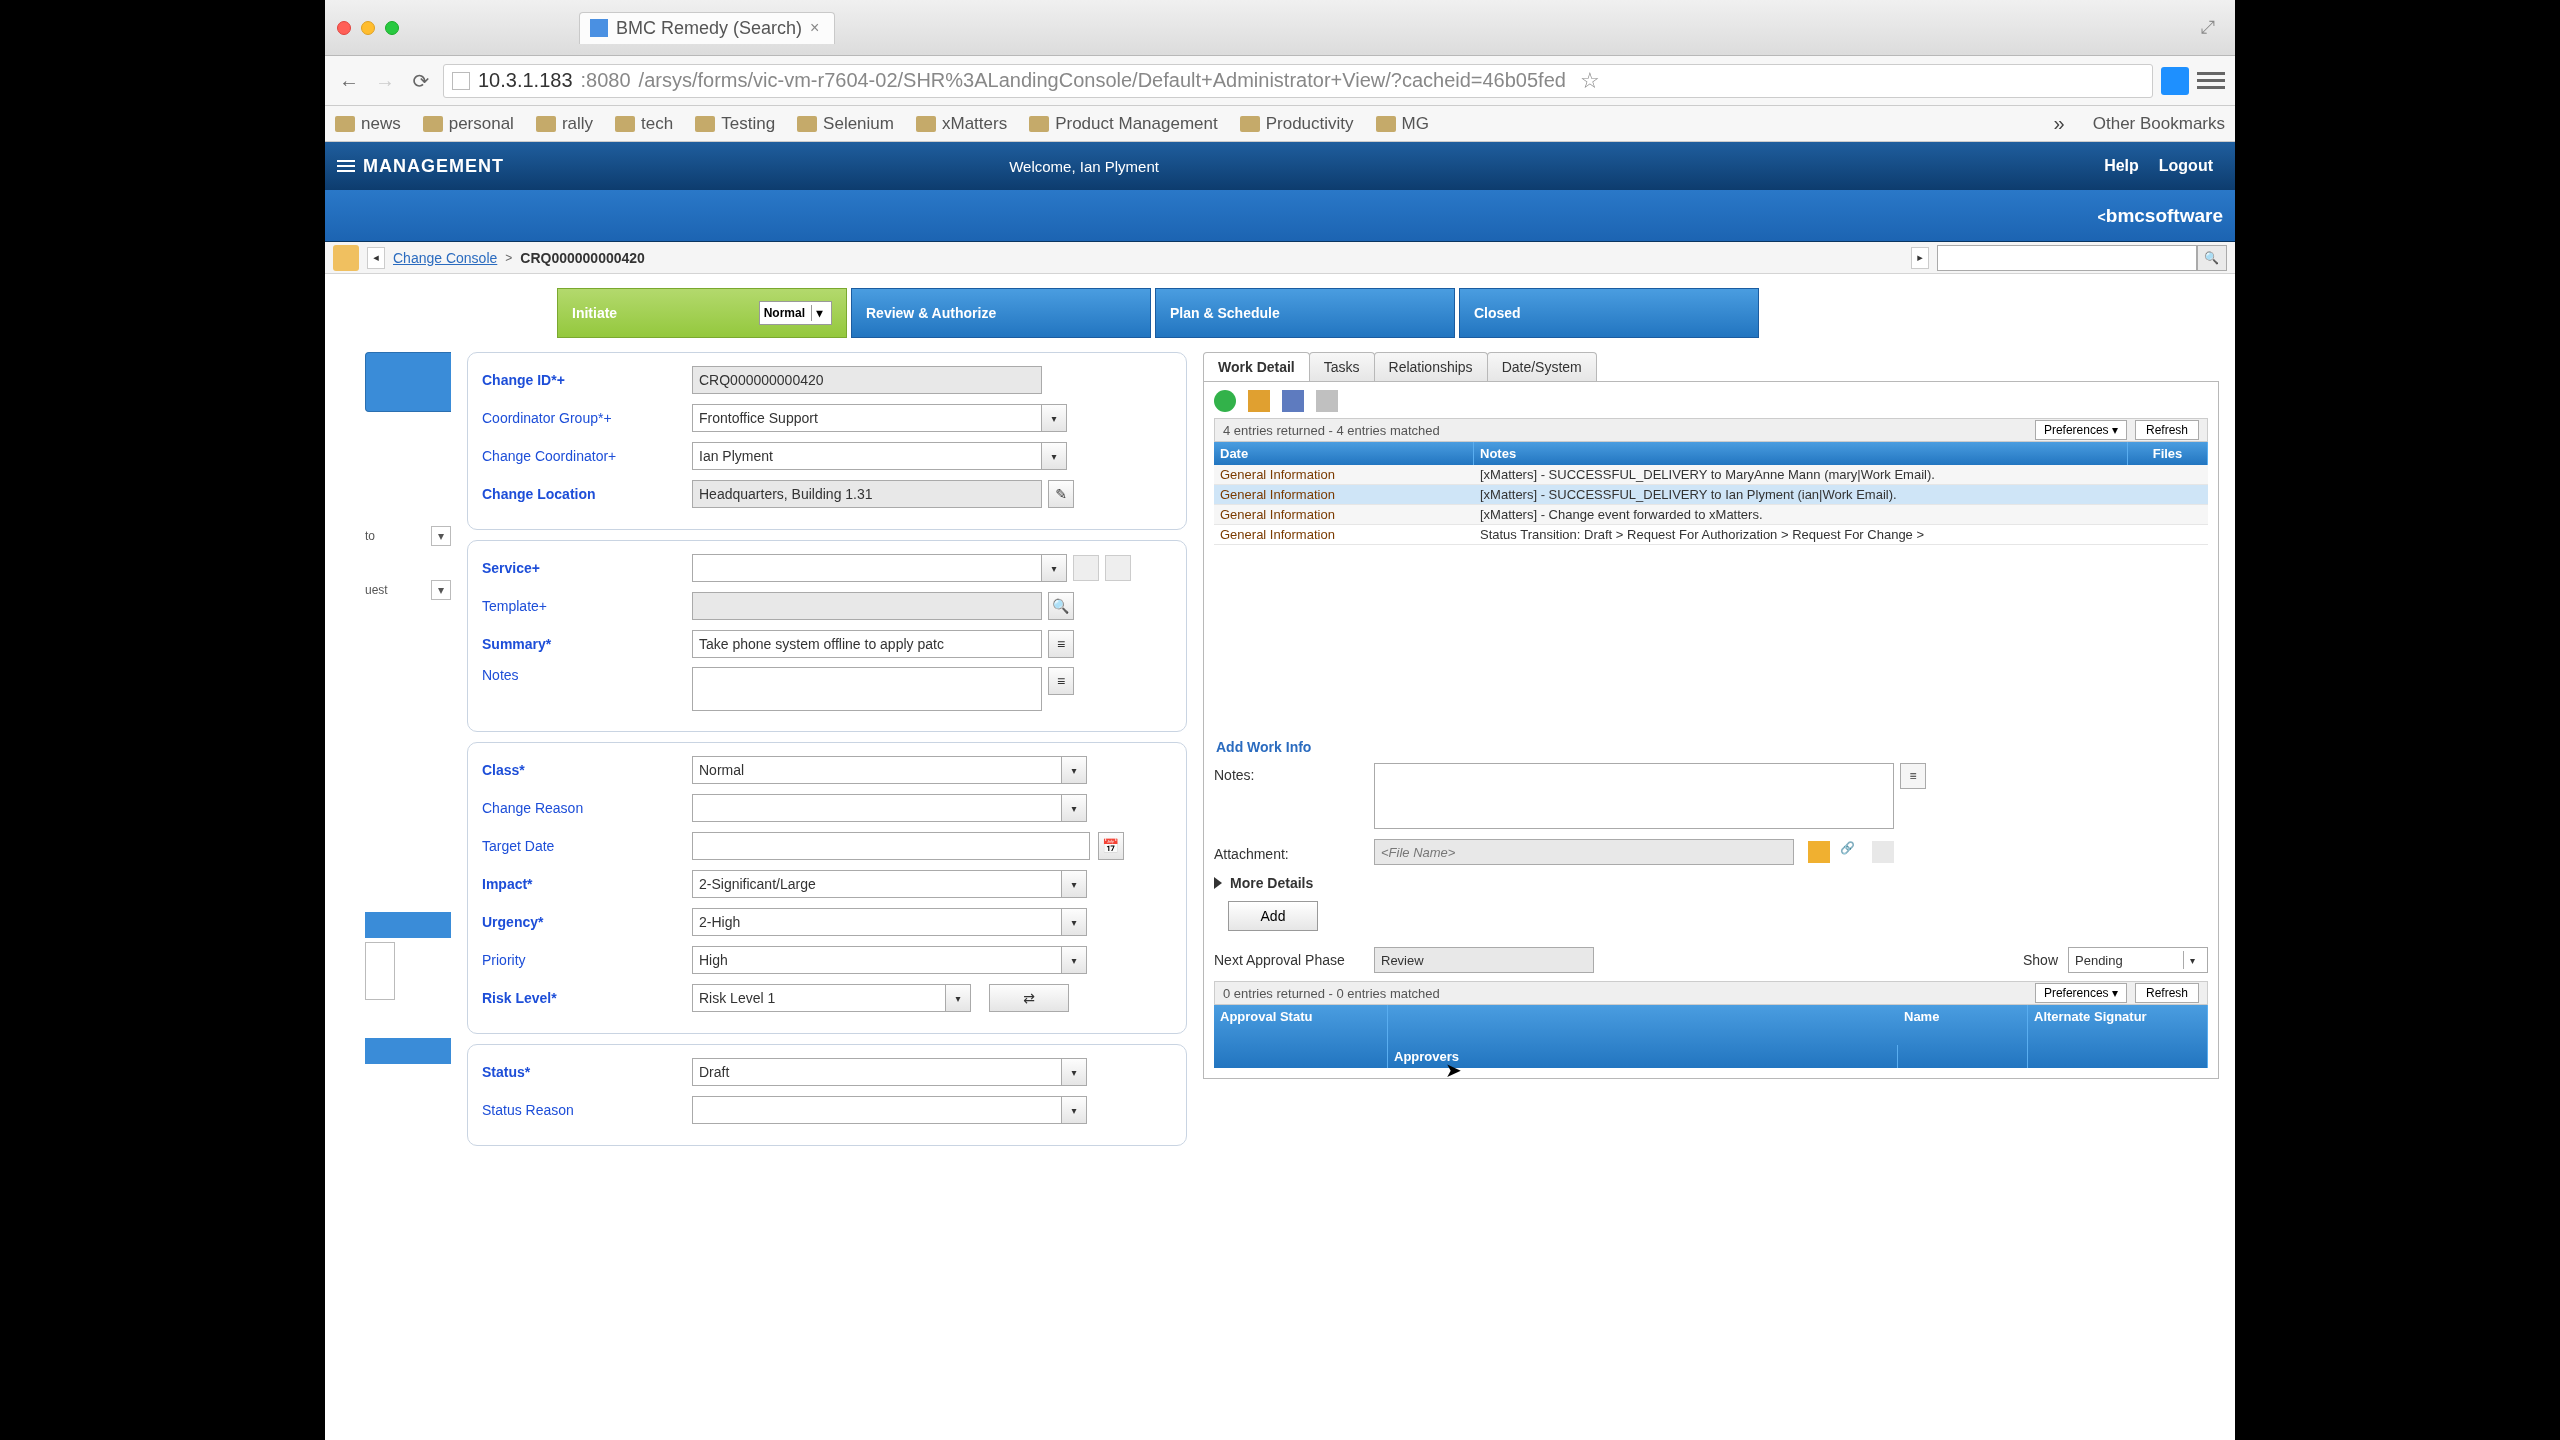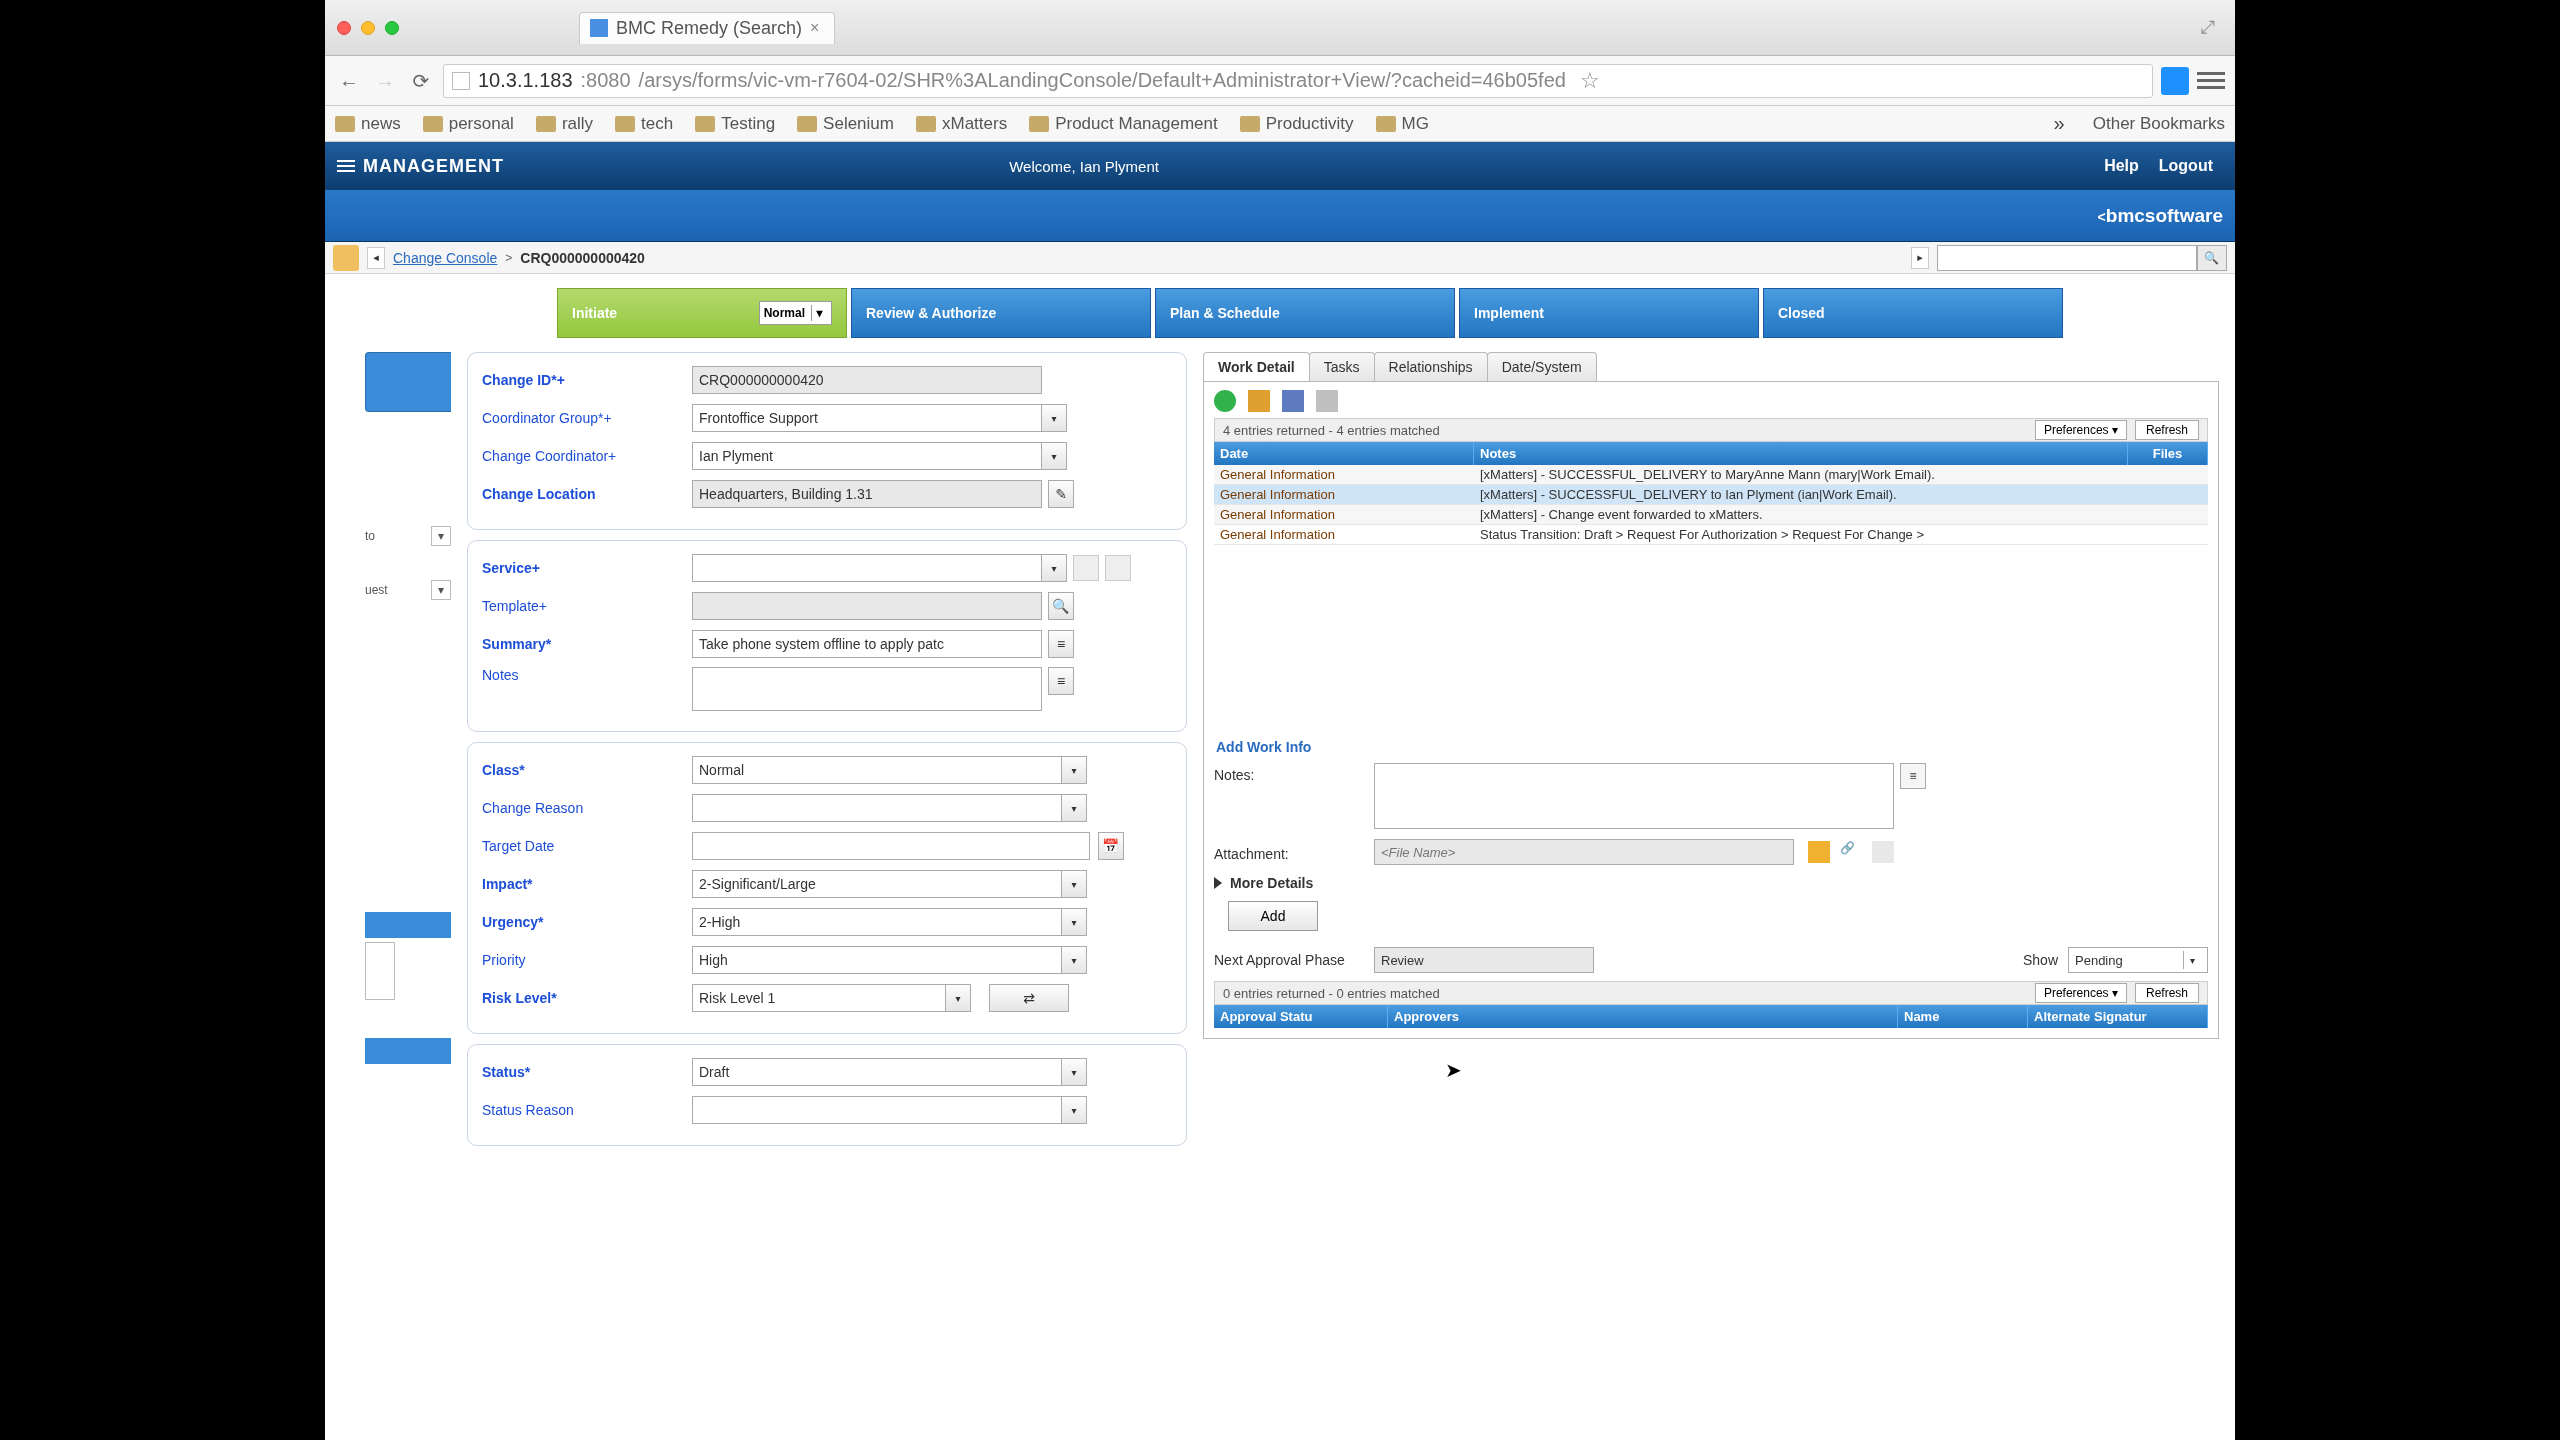--- a/index.html
+++ b/index.html
@@ -134,21 +134,21 @@
   .more-details .tri{width:0;height:0;border-top:6px solid transparent;border-bottom:6px solid transparent;border-left:8px solid #333;}
   .add-btn{width:90px;height:30px;border:1px solid #999;background:linear-gradient(#fff,#e6e6e6);font-size:14px;margin-left:14px;margin-bottom:12px;}
   .nap-row{display:flex;align-items:center;margin:4px 0 8px 0;}
   .nap-row label{width:160px;font-size:14px;}
   .nap-row .ro-field{width:220px;height:26px;border:1px solid #aaa;background:#e8e8e8;padding:0 6px;font-size:13px;display:flex;align-items:center;}
   .nap-row .showlbl{margin-left:auto;margin-right:10px;font-size:14px;}
   .nap-row .show-sel{width:140px;height:26px;border:1px solid #aaa;background:#fff;display:flex;align-items:center;padding:0 6px;font-size:13px;}
   .nap-row .show-sel .dd{margin-left:auto;width:18px;height:18px;border-left:1px solid #aaa;display:flex;align-items:center;justify-content:center;font-size:10px;}
   .approval-head{display:flex;background:linear-gradient(#4a9de0,#2275c0);color:#fff;font-weight:bold;font-size:13px;}
   .approval-head .th{padding:4px 6px;border-right:1px solid #5aaef0;}
-  .ah1{width:174px;}.ah2{flex:1;}.ah3{width:130px;}.ah4{width:180px;}
+  .ah1{width:174px;}.ah2{flex:1;margin-top:40px;}.ah3{width:130px;}.ah4{width:180px;}
   
   
   .cursor{position:absolute;left:1120px;top:784px;font-size:20px;color:#000;}
 </style>
 </head>
 <body>
 
 <div class="screen">
   <div class="browser-window">
 
@@ -265,21 +265,20 @@
       <div class="pipeline">
         <div class="stage first">
           <span class="snm">Initiate</span>
           <span class="normal-sel">
               <span>Normal</span>
               <span class="dd">▾</span>
             </span>
         </div>
         <div class="stage blue w2">Review &amp; Authorize</div>
         <div class="stage blue w2">Plan &amp; Schedule</div>
-        <div class="stage blue w2">Implement</div>
         <div class="stage blue w2">Closed</div>
       </div>
 
       <div class="body-cols">
 
         <div class="leftnav">
           <div class="leftnav-stub" style="margin-top:0;"></div>
           <div class="leftnav-dd top1">
               <span>to</span>
               <span class="chev">▾</span>

